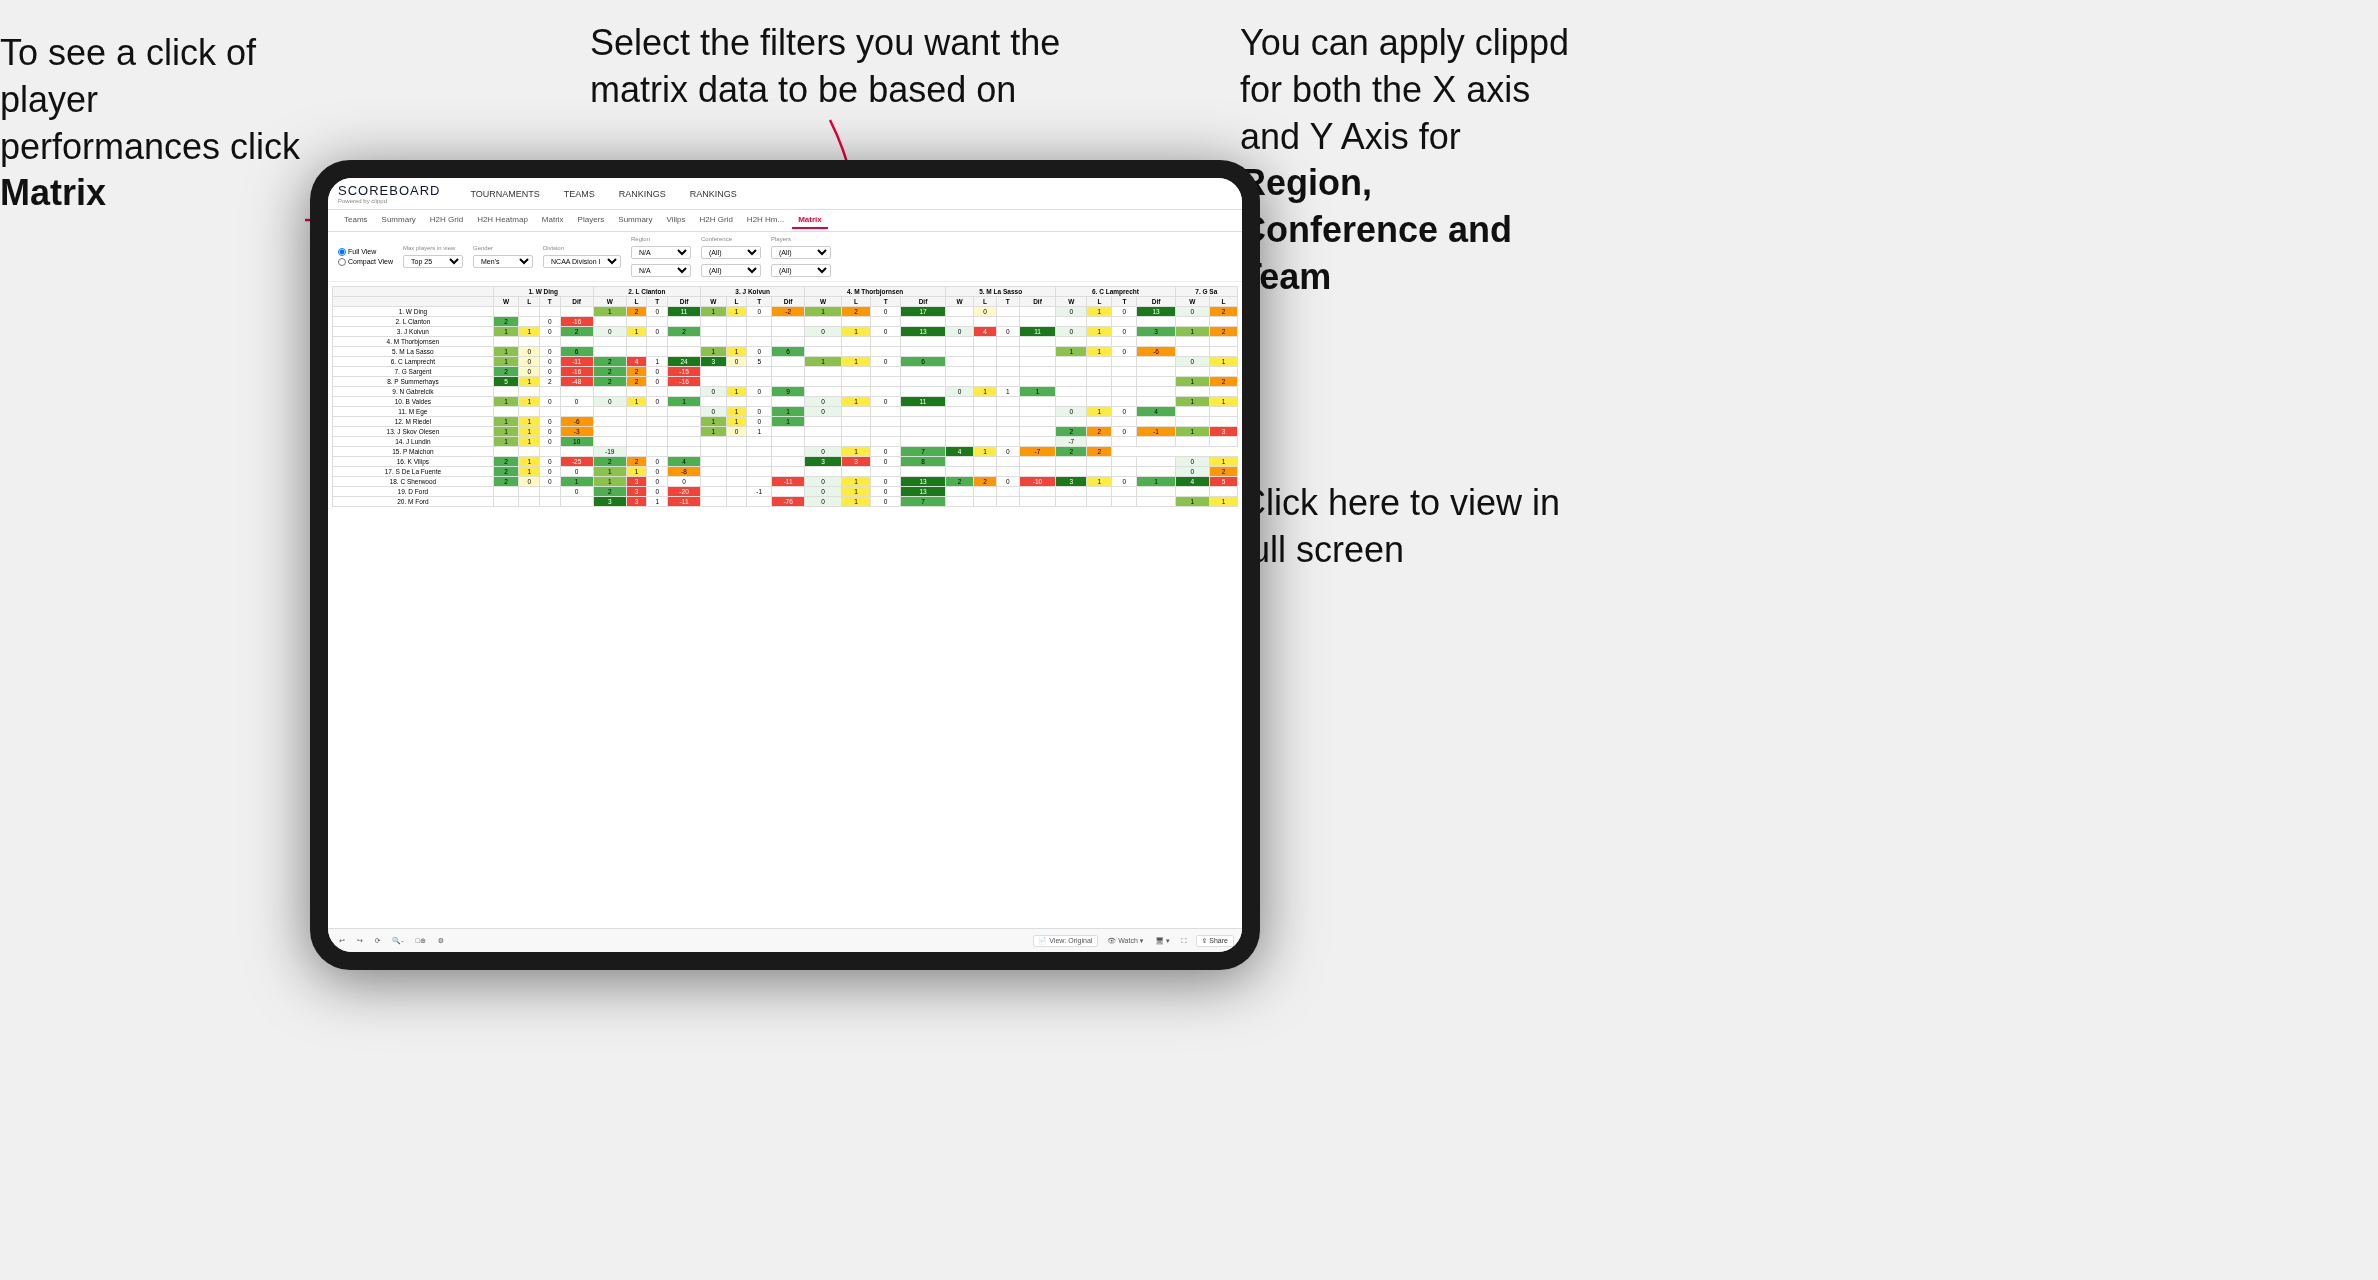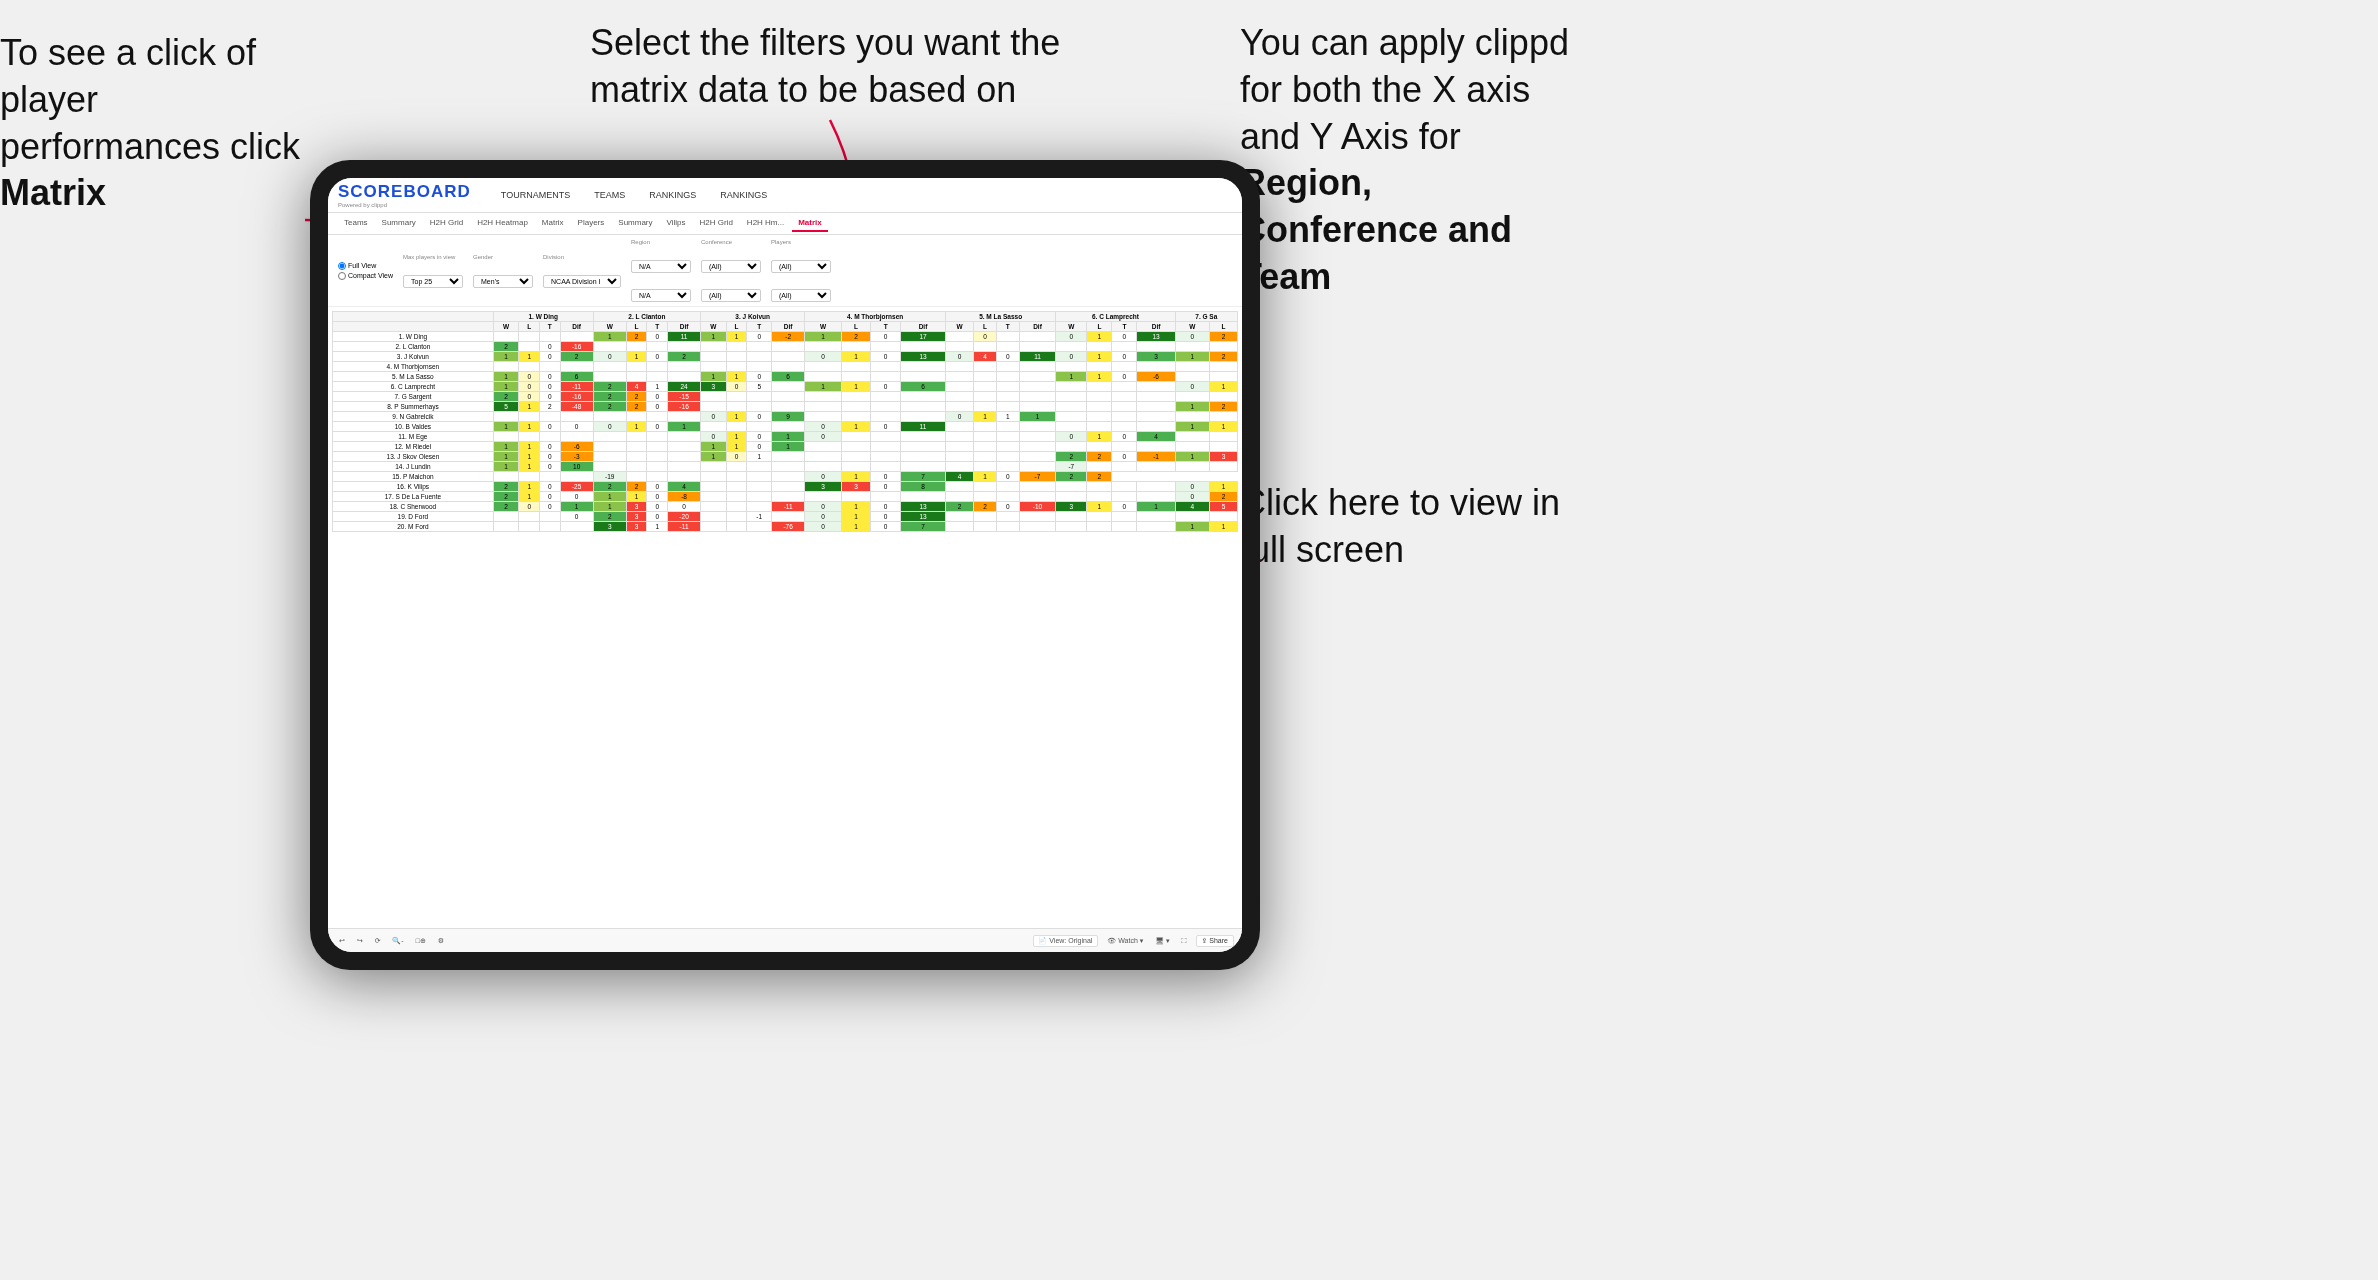--- a/index.html
+++ b/index.html
@@ -88,23 +88,23 @@
       align-items: center;
       gap: 16px;
       min-height: 32px;
     }
     .logo-area {
       display: flex;
       flex-direction: column;
       margin-right: 10px;
     }
     .logo-text {
-      font-size: 17px;
-      font-weight: 700;
-      color: #1d4ed8;
+      font-size: 13px;
+      font-weight: 400;
+      color: #0f172a;
       letter-spacing: 1px;
     }
     .logo-sub {
       font-size: 6px;
       color: #888;
     }
     .nav-item {
       font-size: 9px;
       color: #333;
       cursor: pointer;
@@ -142,21 +142,21 @@
       padding: 4px 10px;
       display: flex;
       align-items: center;
       gap: 10px;
       font-size: 7px;
       min-height: 36px;
     }
     .filter-group {
       display: flex;
       flex-direction: column;
-      gap: 15px;
+      gap: 4px;
     }
     .filter-label { color: #888; font-size: 6px; }
     .filter-select {
       border: 1px solid #ccc;
       border-radius: 2px;
       padding: 1px 3px;
       font-size: 7px;
       background: #fff;
       min-width: 60px;
     }

